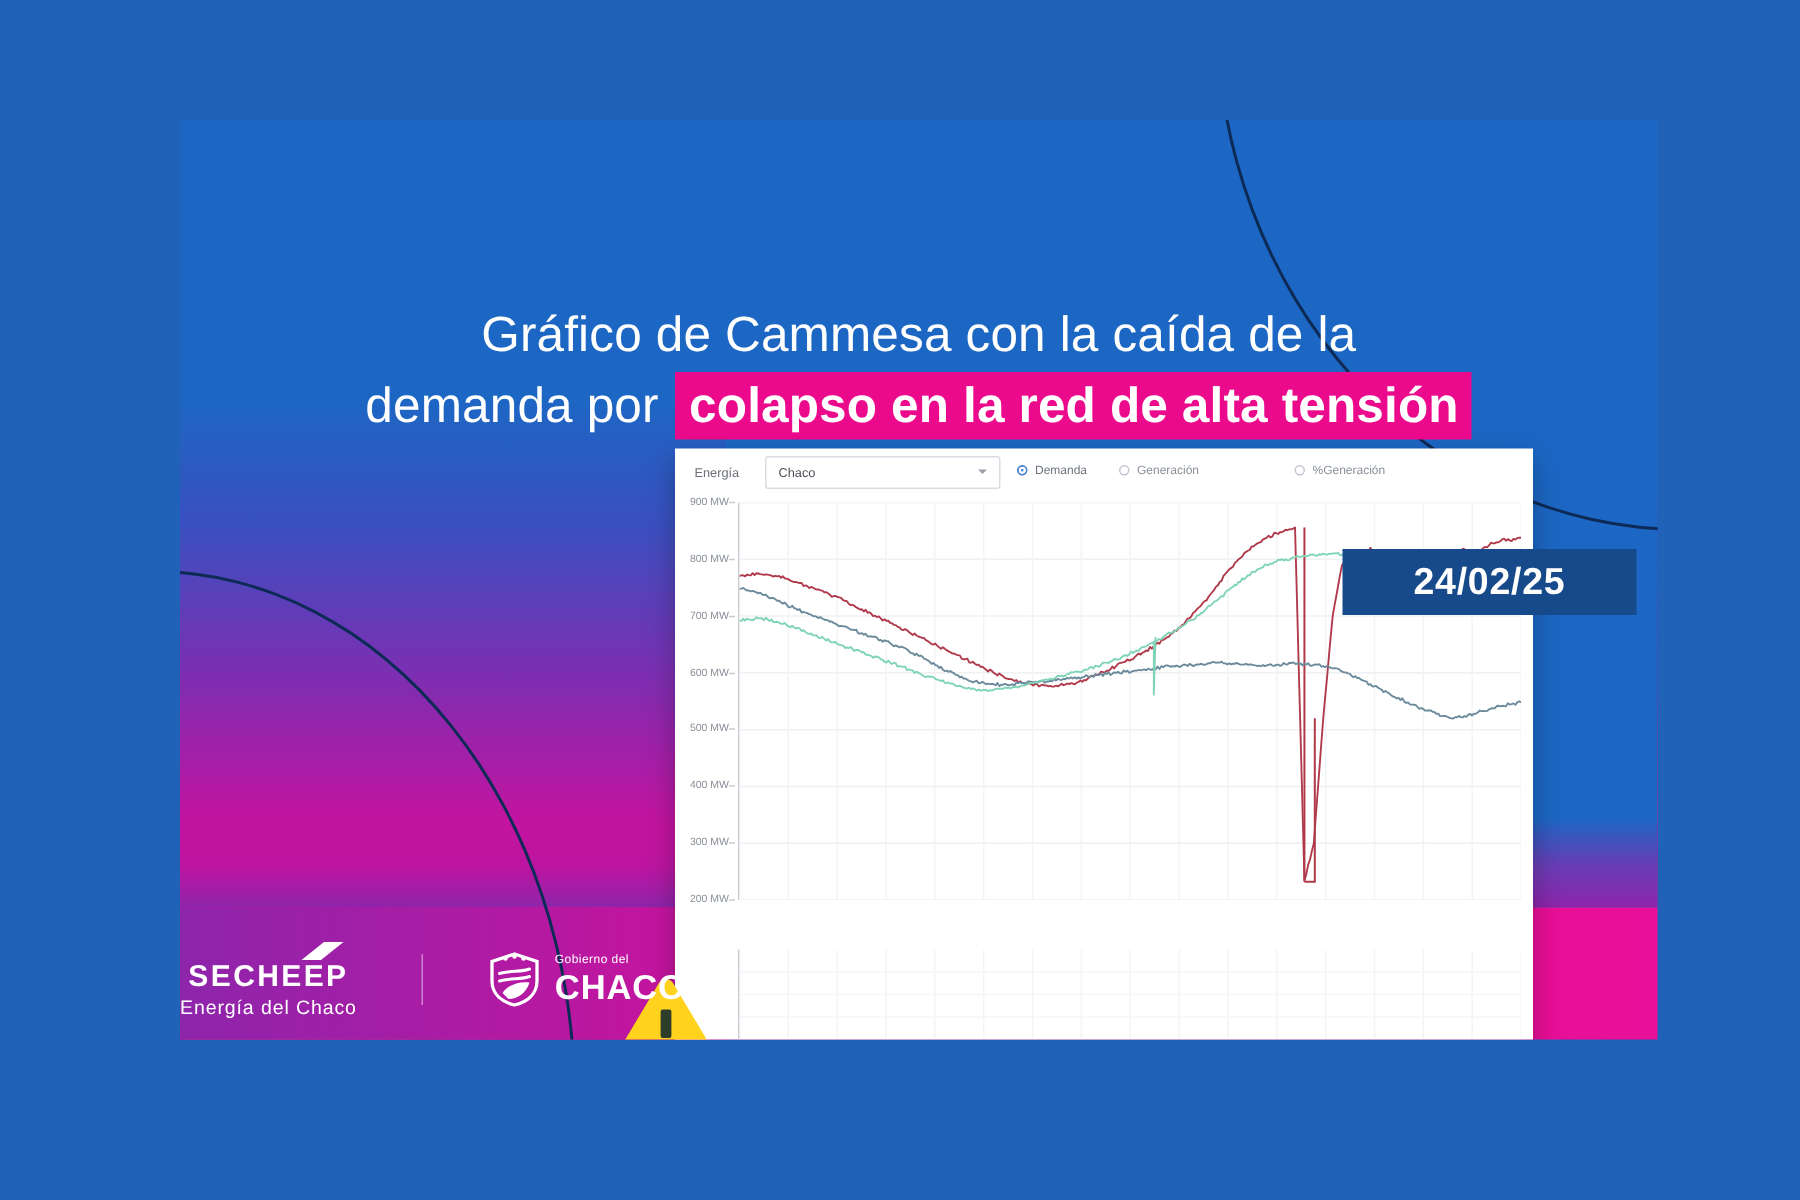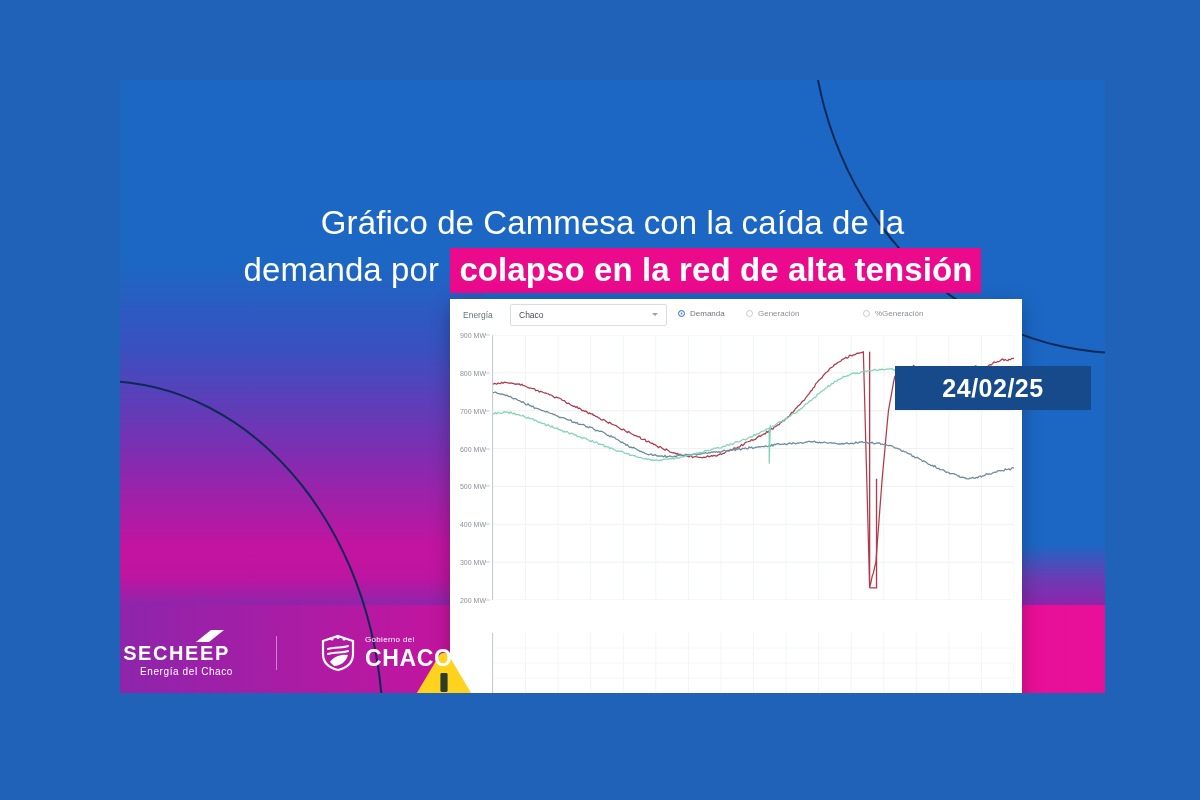--- a/index.html
+++ b/index.html
@@ -148,21 +148,21 @@
     display:flex;align-items:center;justify-content:flex-start;gap:43px;
   }
   #logo-secheep{
     display:flex;flex-direction:column;align-items:center;color:#fff;line-height:1;
     position:relative;padding-top:13px;
   }
   #secheep-mark{
     position:absolute;top:-1px;right:8px;width:30px;height:14px;
   }
   #secheep-name{font-size:20px;font-weight:bold;letter-spacing:1.6px;}
-  #secheep-sub{font-size:10px;margin-top:4px;letter-spacing:.6px;margin-left:20px;}
+  #secheep-sub{font-size:13px;margin-top:4px;letter-spacing:.6px;}
   #logo-divider{width:1px;height:34px;background:rgba(255,255,255,.45);}
   #logo-chaco{display:flex;align-items:center;gap:9px;color:#fff;}
   #chaco-shield{width:36px;height:38px;}
   #chaco-text{display:flex;flex-direction:column;line-height:1;}
   #chaco-gob{font-size:8px;letter-spacing:.3px;}
   #chaco-name{font-size:23px;font-weight:bold;letter-spacing:.6px;margin-top:3px;}
 </style>
 </head>
 <body>
 

